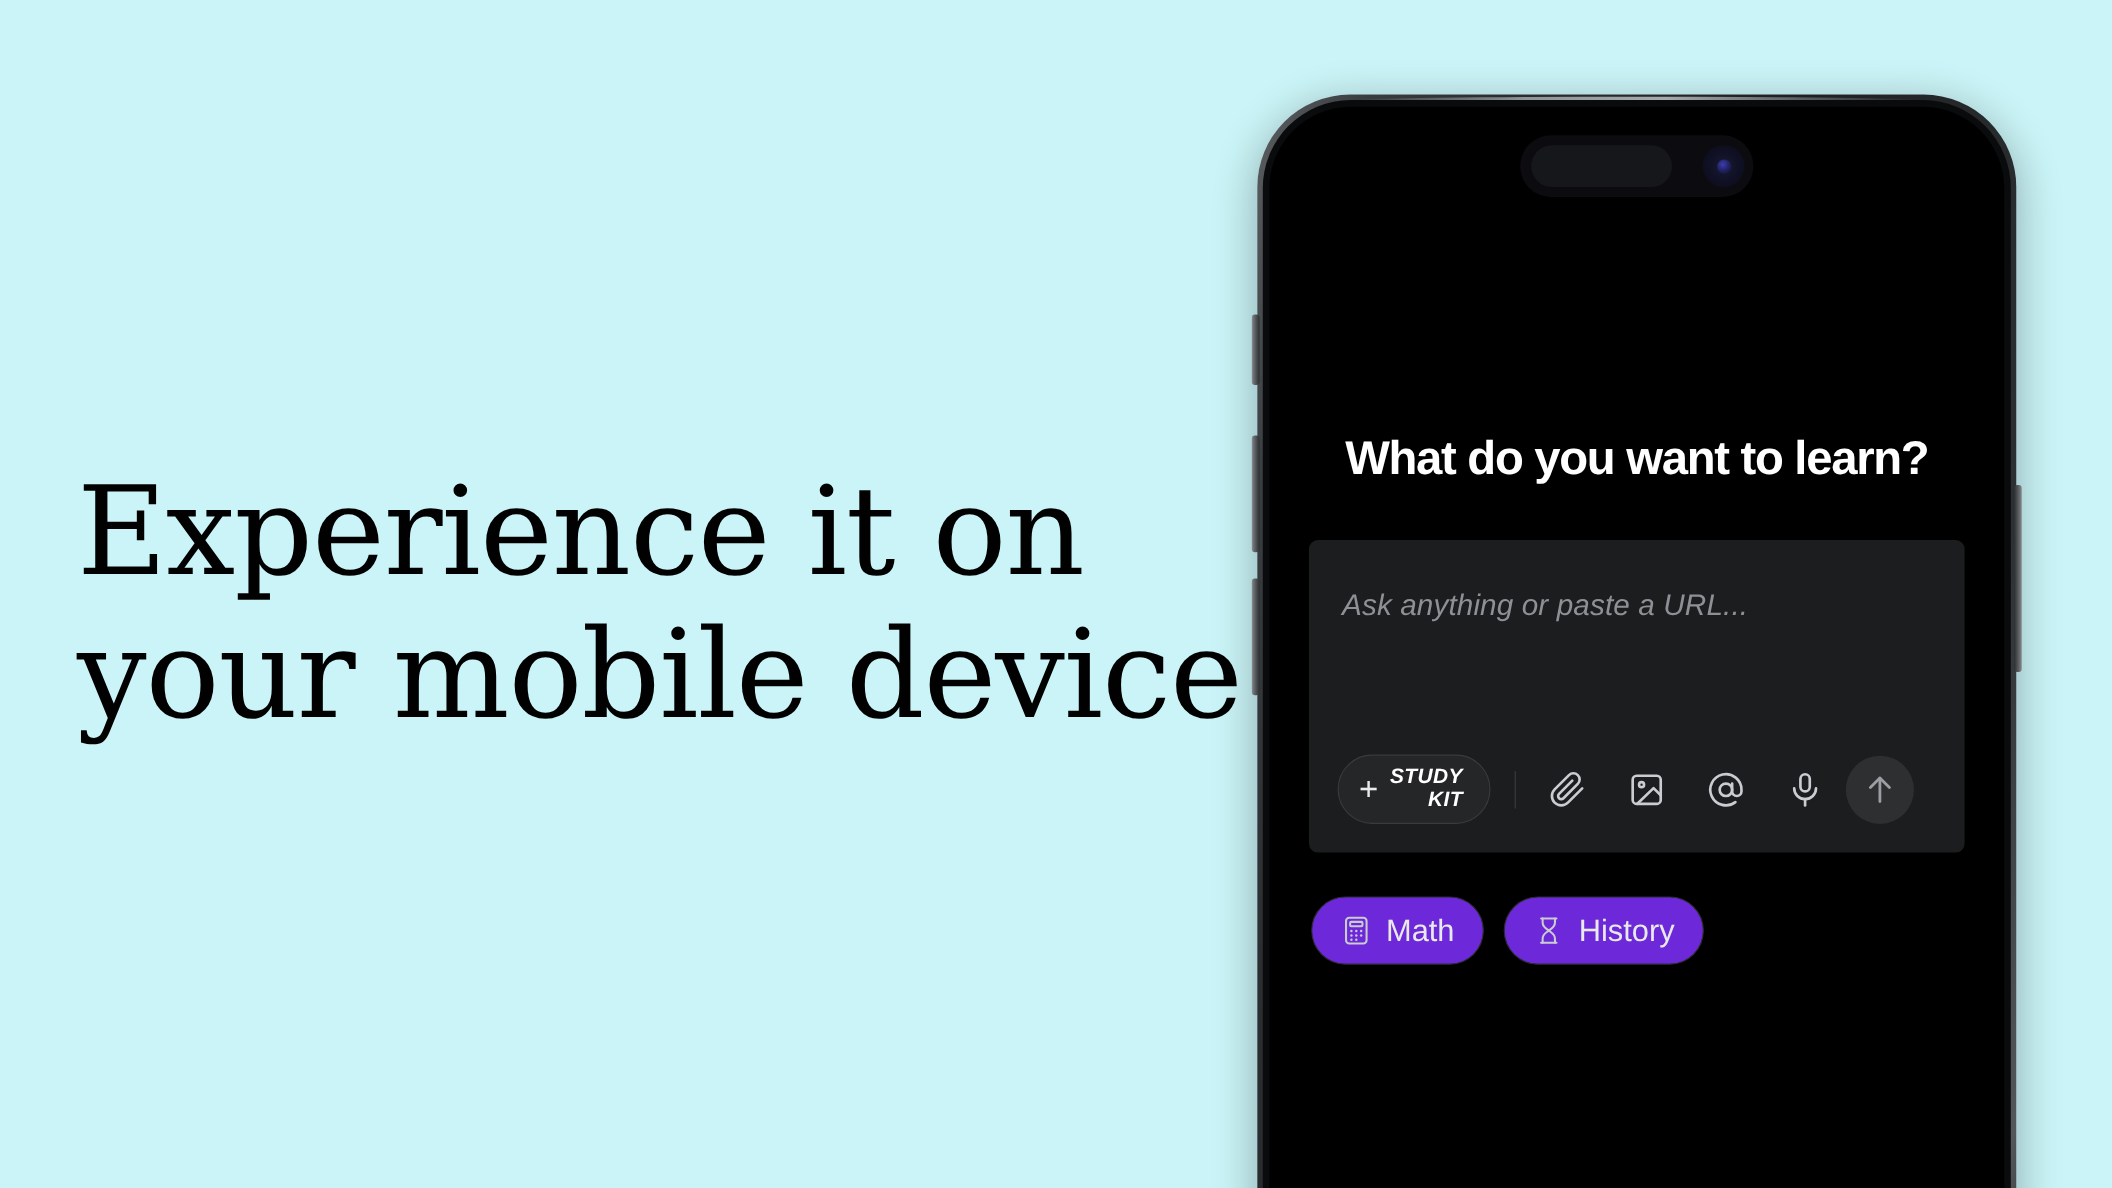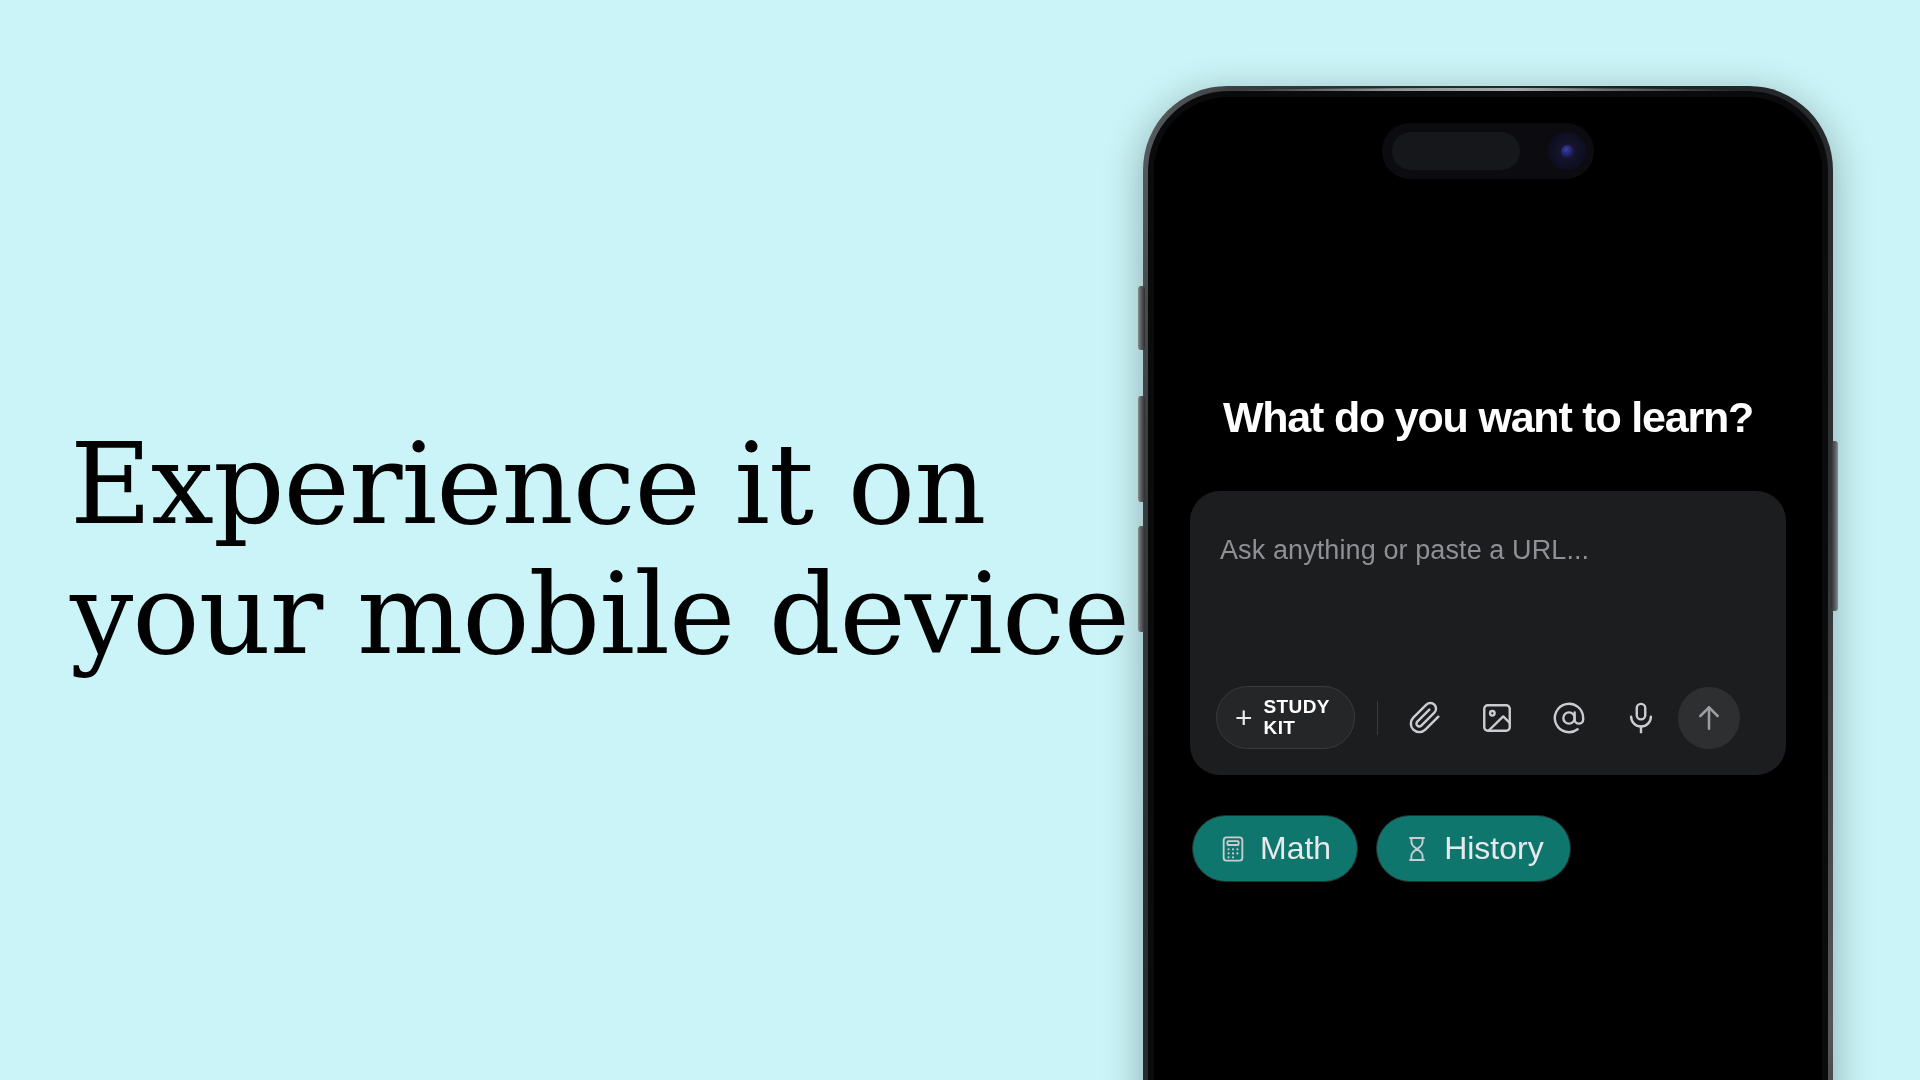--- a/index.html
+++ b/index.html
@@ -133,25 +133,26 @@
     font-weight: 700;
     line-height: 1.12;
     letter-spacing: -1.2px;
     padding: 0 6px;
   }
 
   
   .composer {
     margin-top: 50px;
     background: #1c1d1f;
-    border-radius: 30px;
+    border-radius: 8px;
     height: 284px;
     position: relative;
     padding: 44px 30px 26px 30px;
     overflow: hidden;
+    font-style: italic;
   }
 
   .composer-placeholder {
     color: #8d9094;
     font-size: 27px;
     letter-spacing: 0.1px;
   }
 
   .composer-toolbar {
     position: absolute;
@@ -176,21 +177,21 @@
   .studykit-plus {
     font-size: 30px;
     line-height: 1;
     font-weight: 300;
     color: #e9eaec;
   }
   .studykit-label {
     font-size: 19px;
     font-weight: 700;
     line-height: 1.08;
-    text-align: left;
+    text-align: right;
     letter-spacing: 0.4px;
   }
 
   .toolbar-divider {
     width: 1px;
     height: 34px;
     background: #3b3c3f;
     margin-left: 22px;
   }
 
@@ -223,26 +224,26 @@
     margin-top: 40px;
     display: flex;
     gap: 18px;
     justify-content: flex-start;
     padding-left: 2px;
   }
   .chip {
     display: flex;
     align-items: center;
     gap: 13px;
-    background: #0f766e;
+    background: #6d28d9;
     border: 1px solid #2b2c2f;
     border-radius: 40px;
     padding: 14px 26px;
     color: #e7e9eb;
-    font-size: 32px;
+    font-size: 28px;
     white-space: nowrap;
   }
   .chip svg { width: 28px; height: 28px; color: #c9ccd0; flex: 0 0 auto; }
 </style>
 </head>
 <body>
 
 <div class="headline">
   <span class="line">Experience it on</span>
   <span class="line">your mobile device!</span>

